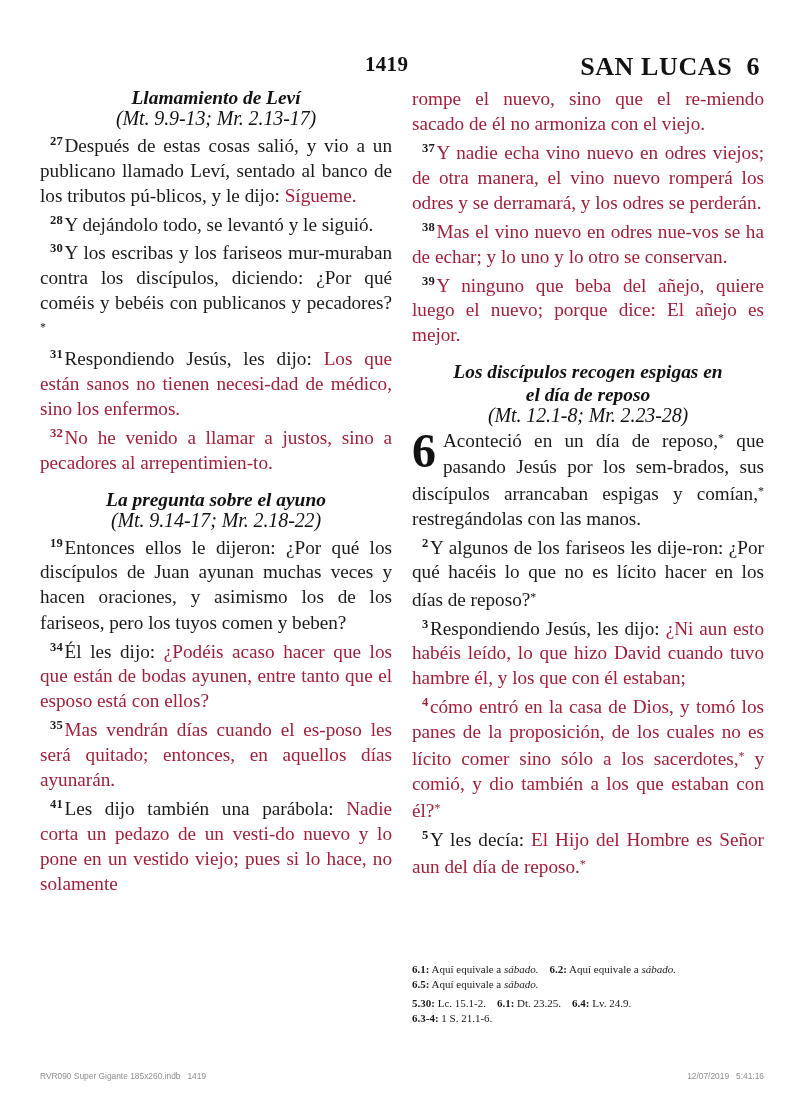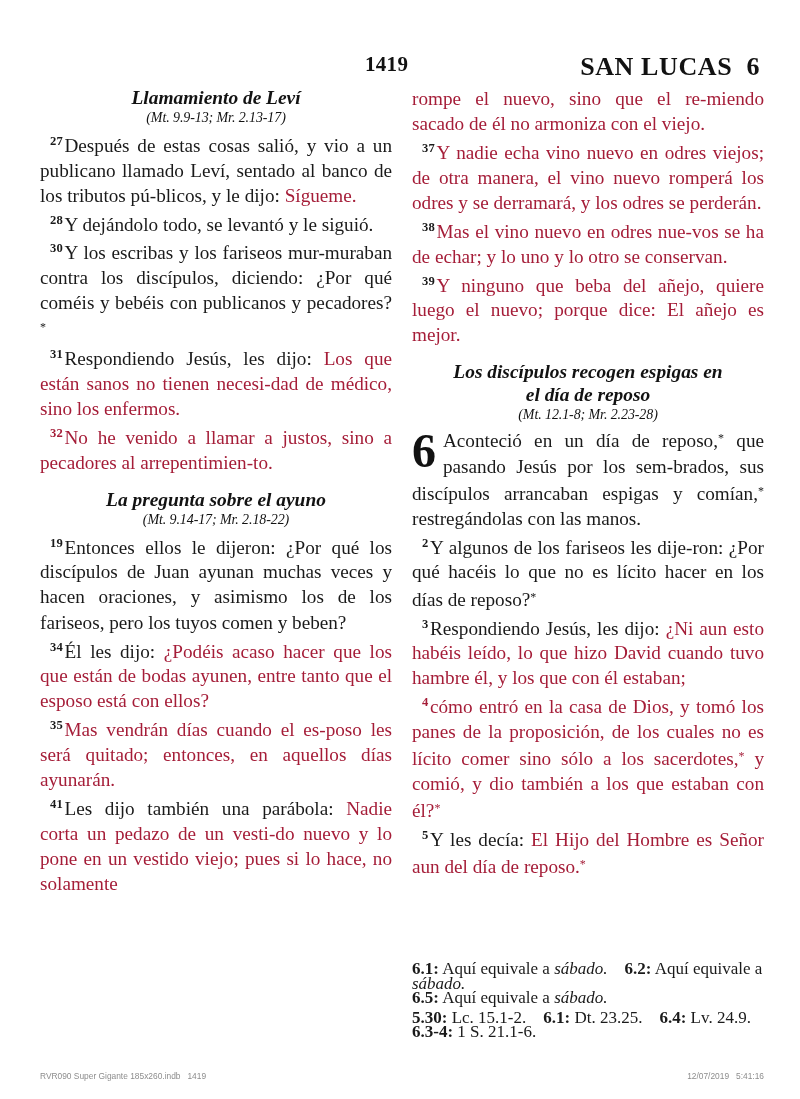--- a/index.html
+++ b/index.html
@@ -83,21 +83,21 @@
     font-weight: bold;
     font-size: 19.4px;
     line-height: 23px;
     margin: 0;
     color: #121212;
   }
   .section-head.spaced { margin-top: 13px; }
   .section-ref {
     text-align: center;
     font-style: italic;
-    font-size: 14px;
+    font-size: 20px;
     line-height: 18px;
     margin: 0 0 2px 0;
     color: #121212;
     letter-spacing: -0.1px;
   }
 
   
   .vn {
     font-size: 12.6px;
     font-weight: bold;
@@ -133,21 +133,21 @@
     margin-top: 1px;
     color: #121212;
   }
 
   
   .footnotes {
     position: absolute;
     left: 412px;
     top: 962px;
     width: 352px;
-    font-size: 17px;
+    font-size: 11px;
     line-height: 14.6px;
     color: #1a1a1a;
   }
   .footnotes .fn-line { margin: 0; }
   .footnotes b { font-weight: bold; }
   .footnotes i { font-style: italic; }
   .fn-group-2 { margin-top: 5px; }
 
   
   .imprint {

